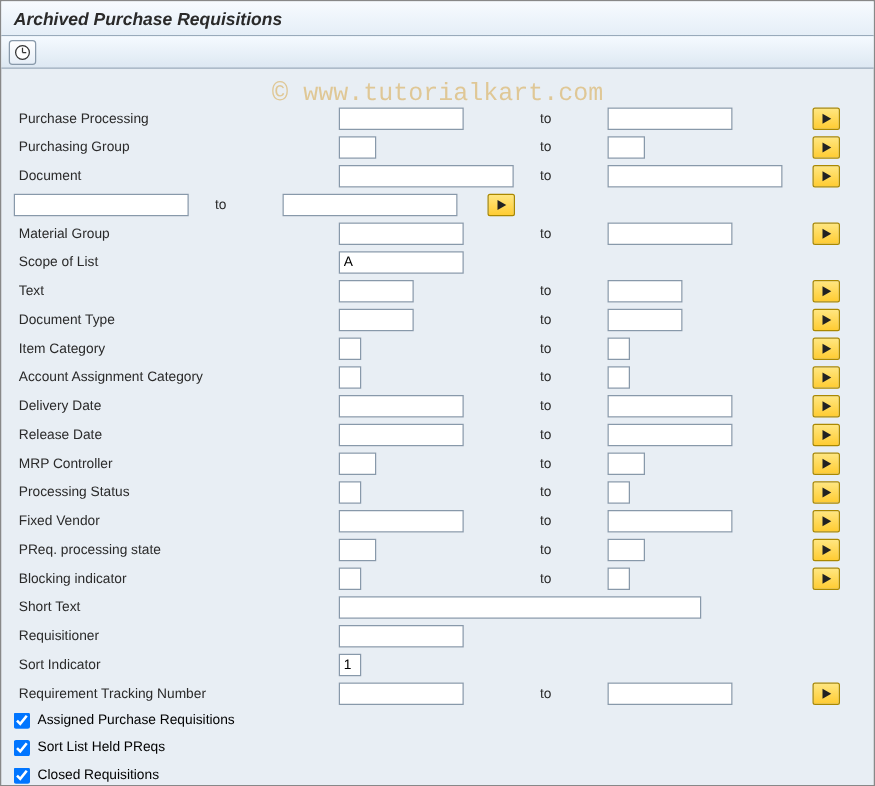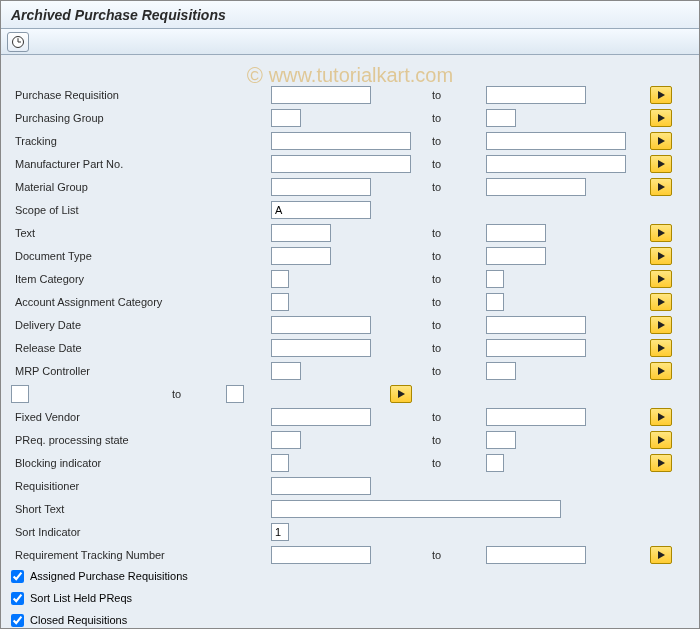--- a/index.html
+++ b/index.html
@@ -48,21 +48,21 @@
     align-items: center;
     justify-content: center;
     cursor: pointer;
   }
   .watermark {
     position: absolute;
     top: 62px;
     left: 50%;
     transform: translateX(-50%);
     font-size: 20px;
-    font-family: Liberation Sans, sans-serif;
+    font-family: Liberation Mono, monospace;
     color: #d9a94a;
     opacity: 0.55;
     pointer-events: none;
     white-space: nowrap;
     z-index: 5;
   }
   .watermark .c { font-size: 22px; vertical-align: -1px; }
   .form-area {
     padding: 28px 0 6px 0;
   }
@@ -161,21 +161,21 @@
     </div>
   </div>
 
   <div class="watermark">
     <span class="c">©</span> www.tutorialkart.com
   </div>
 
   <div class="form-area">
 
     <div class="row">
-      <div class="lbl">Purchase Requisition</div>
+      <div class="lbl">Purchase Processing</div>
       <div class="col-from">
           <input type="text" class="w-md" value="" style="">
         </div>
       <div class="col-to-lbl">to</div>
       <div class="col-to">
           <input type="text" class="w-md" value="" style="">
         </div>
       <div class="col-btn">
           <div class="multi-btn">
             <span class="arrow-right"></span>
@@ -193,37 +193,36 @@
           <input type="text" class="w-xs" value="" style="">
         </div>
       <div class="col-btn">
           <div class="multi-btn">
             <span class="arrow-right"></span>
           </div>
         </div>
     </div>
 
     <div class="row">
-      <div class="lbl">Tracking</div>
+      <div class="lbl">Document</div>
       <div class="col-from">
           <input type="text" class="w-lg" value="" style="">
         </div>
       <div class="col-to-lbl">to</div>
       <div class="col-to">
           <input type="text" class="w-lg" value="" style="">
         </div>
       <div class="col-btn">
           <div class="multi-btn">
             <span class="arrow-right"></span>
           </div>
         </div>
     </div>
 
     <div class="row">
-      <div class="lbl">Manufacturer Part No.</div>
       <div class="col-from">
           <input type="text" class="w-lg" value="" style="">
         </div>
       <div class="col-to-lbl">to</div>
       <div class="col-to">
           <input type="text" class="w-lg" value="" style="">
         </div>
       <div class="col-btn">
           <div class="multi-btn">
             <span class="arrow-right"></span>
@@ -363,20 +362,21 @@
           <input type="text" class="w-xs" value="" style="">
         </div>
       <div class="col-btn">
           <div class="multi-btn">
             <span class="arrow-right"></span>
           </div>
         </div>
     </div>
 
     <div class="row">
+      <div class="lbl">Processing Status</div>
       <div class="col-from">
           <input type="text" class="w-tiny" value="" style="">
         </div>
       <div class="col-to-lbl">to</div>
       <div class="col-to">
           <input type="text" class="w-tiny" value="" style="">
         </div>
       <div class="col-btn">
           <div class="multi-btn">
             <span class="arrow-right"></span>
@@ -423,50 +423,50 @@
         </div>
       <div class="col-to-lbl">to</div>
       <div class="col-to">
           <input type="text" class="w-tiny" value="" style="">
         </div>
       <div class="col-btn">
           <div class="multi-btn">
             <span class="arrow-right"></span>
           </div>
         </div>
-    </div>
-
-    <div class="row">
-      <div class="lbl">Requisitioner</div>
-      <div class="col-from">
-          <input type="text" class="w-md" value="" style="">
-        </div>
-      <div class="col-to-lbl"></div>
-      <div class="col-to"></div>
-      <div class="col-btn"></div>
     </div>
 
     <div class="row">
       <div class="lbl">Short Text</div>
       <div style="flex:1;display:flex;align-items:center;">
         <input type="text" class="w-xl" value="" style="">
       </div>
     </div>
 
     <div class="row">
-      <div class="lbl">Sort Indicator</div>
-      <div class="col-from">
-          <input type="text" class="w-tiny" value="1" style="">
+      <div class="lbl">Requisitioner</div>
+      <div class="col-from">
+          <input type="text" class="w-md" value="" style="">
         </div>
       <div class="col-to-lbl"></div>
       <div class="col-to"></div>
       <div class="col-btn"></div>
     </div>
 
     <div class="row">
+      <div class="lbl">Sort Indicator</div>
+      <div class="col-from">
+          <input type="text" class="w-tiny" value="1" style="">
+        </div>
+      <div class="col-to-lbl"></div>
+      <div class="col-to"></div>
+      <div class="col-btn"></div>
+    </div>
+
+    <div class="row">
       <div class="lbl">Requirement Tracking Number</div>
       <div class="col-from">
           <input type="text" class="w-track" value="" style="">
         </div>
       <div class="col-to-lbl">to</div>
       <div class="col-to">
           <input type="text" class="w-track" value="" style="">
         </div>
       <div class="col-btn">
           <div class="multi-btn">

